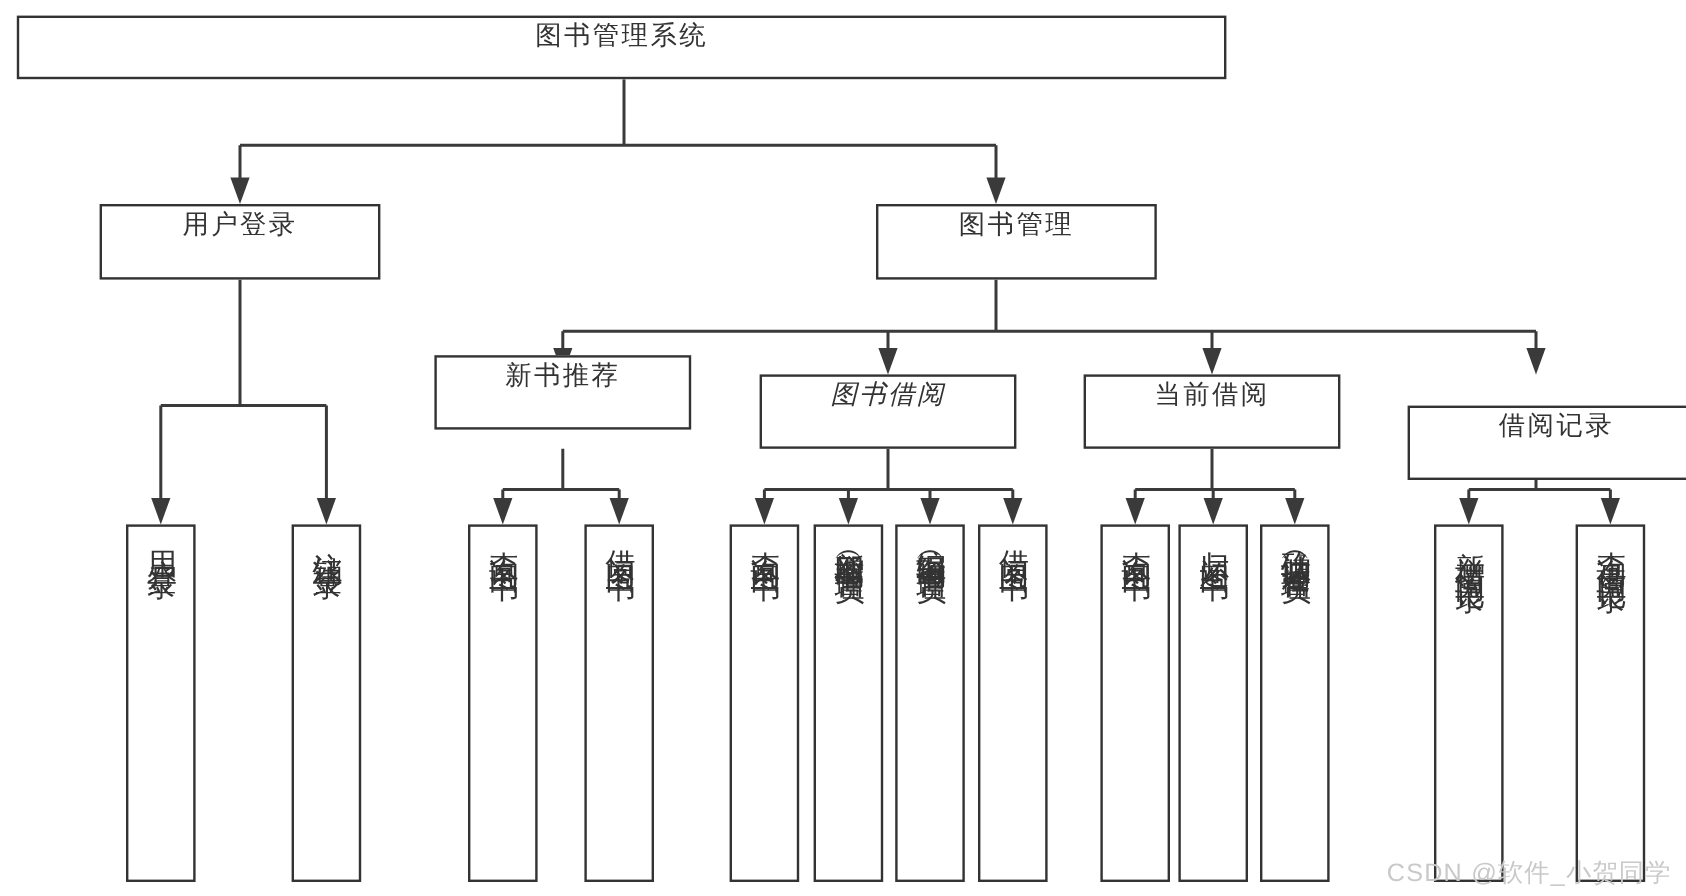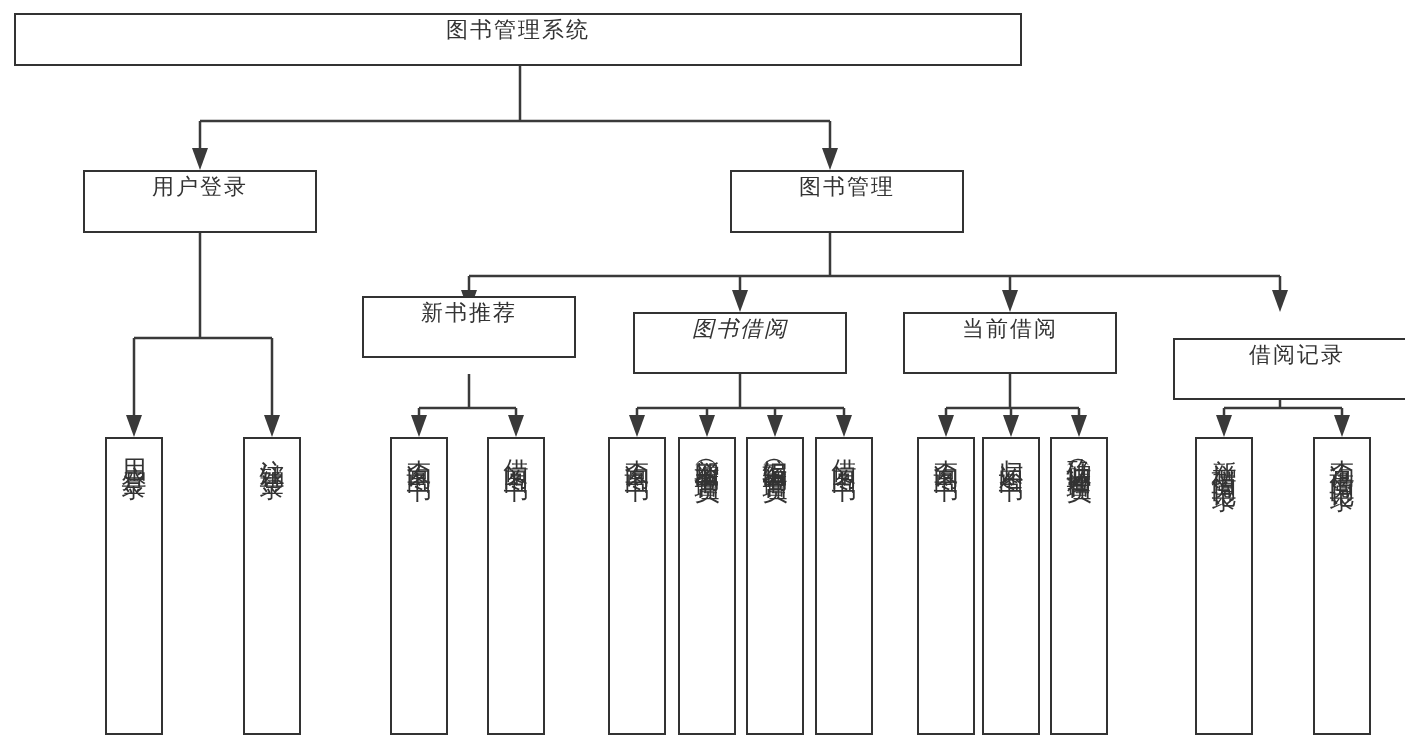--- a/index.html
+++ b/index.html
@@ -172,14 +172,15 @@
     <span class="vtext" style="letter-spacing:3px;">确认归还（管理员）</span>
   </div>
 
   <div class="node vbox" style="left:1195px; top:437px; width:58px; height:298px;">
     <span class="vtext">新增借阅记录</span>
   </div>
   <div class="node vbox" style="left:1313px; top:437px; width:58px; height:298px;">
     <span class="vtext">查询借阅记录</span>
   </div>
 
+  <div class="watermark">CSDN @软件_小贺同学</div>
 
 </div>
 
 </body></html>

